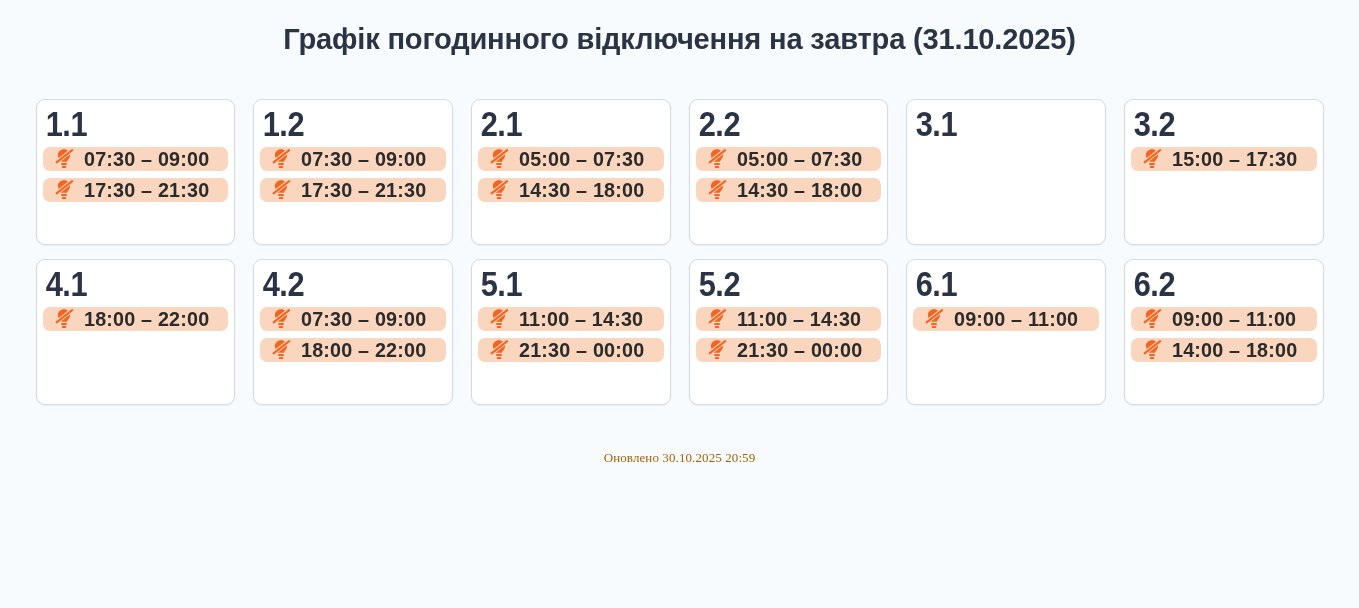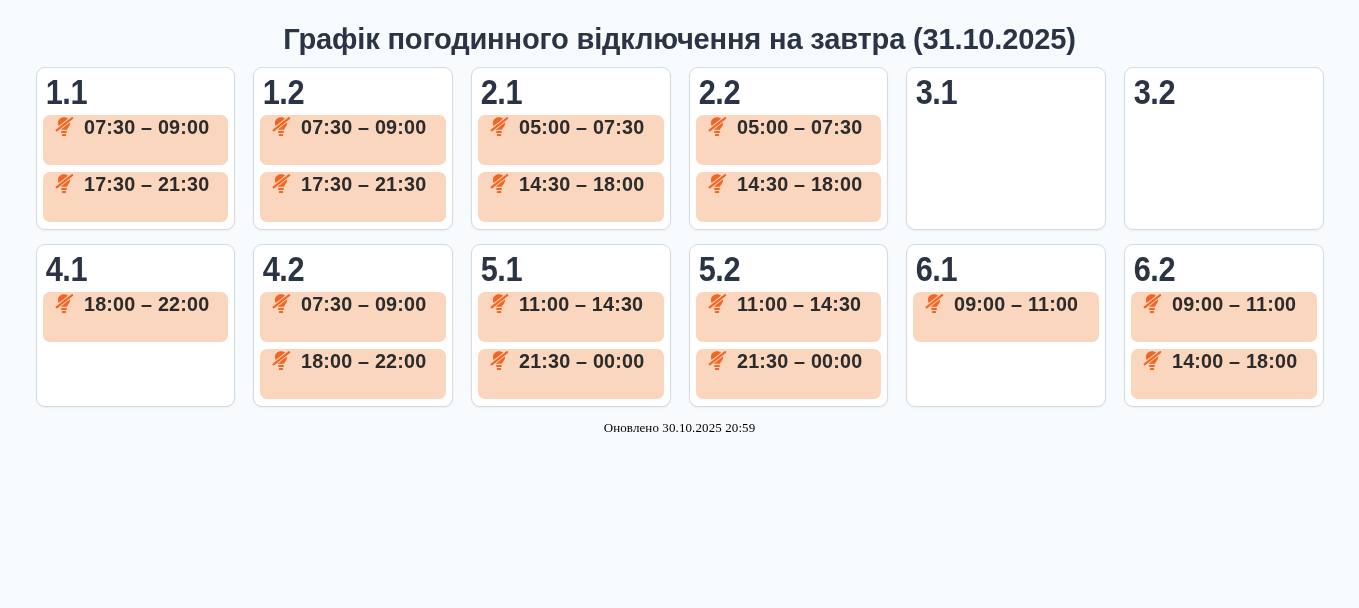--- a/index.html
+++ b/index.html
@@ -14,20 +14,21 @@
     overflow: hidden;
   }
 
   .page {
     width: 1359px;
     height: 608px;
     box-sizing: border-box;
     display: flex;
     flex-direction: column;
     align-items: center;
+    gap: 32px;
   }
 
   .page-title {
     margin: 0;
     padding: 22px 0 12px 0;
     font-family: "Liberation Sans Narrow", "Liberation Sans", sans-serif;
     font-size: 30px;
     font-weight: bold;
     color: #2b3445;
     letter-spacing: -0.2px;
@@ -71,21 +72,21 @@
 
   .slots {
     display: flex;
     flex-direction: column;
     gap: 7px;
   }
 
   .slot {
     background: #fbd6be;
     border-radius: 7px;
-    height: 50px;
+    height: 24px;
     display: flex;
     padding-left: 9px;
     box-sizing: border-box;
   }
 
   .slot-icon {
     width: 24px;
     height: 24px;
     flex: 0 0 24px;
     display: block;
@@ -106,21 +107,21 @@
     letter-spacing: 0.2px;
     white-space: nowrap;
     transform: scaleX(0.94);
     transform-origin: left center;
   }
 
   .footer {
     padding-top: 13px;
     font-family: "Liberation Serif", serif;
     font-size: 13px;
-    color: #000000;
+    color: #a16207;
     text-align: center;
     letter-spacing: 0.1px;
   }
 </style>
 </head>
 <body>
 
 <div class="page">
 
   <h1 class="page-title">Графік погодинного відключення на завтра (31.10.2025)</h1>
@@ -243,20 +244,32 @@
         </div>
       </div>
       <div class="card">
         <div class="card-label">3.1</div>
         <div class="slots">
         </div>
       </div>
       <div class="card">
         <div class="card-label">3.2</div>
         <div class="slots">
+          <div class="slot">
+            <span class="slot-icon">
+              <svg viewBox="0 0 24 24" fill="none">
+                <path d="M12 2.2c-3.5 0-6.1 2.6-6.1 5.9 0 2.2 1.1 3.6 2.1 4.8.6.7 1 1.2 1.1 1.9h5.8c.1-.7.5-1.2 1.1-1.9 1-1.2 2.1-2.6 2.1-4.8 0-3.3-2.6-5.9-6.1-5.9z" fill="#f26522"></path>
+                <rect x="9.1" y="16.1" width="5.8" height="2" rx="0.9" fill="#f26522"></rect>
+                <rect x="9.8" y="19.1" width="4.4" height="2" rx="0.9" fill="#f26522"></rect>
+                <line x1="20.6" y1="2.6" x2="4.2" y2="15.6" stroke="#fbd6be" stroke-width="4" stroke-linecap="round"></line>
+                <line x1="20.2" y1="3.1" x2="4.6" y2="15.3" stroke="#f26522" stroke-width="2.1" stroke-linecap="round"></line>
+              </svg>
+            </span>
+            <span class="slot-time">15:00 – 17:30</span>
+          </div>
         </div>
       </div>
       <div class="card">
         <div class="card-label">4.1</div>
         <div class="slots">
           <div class="slot">
             <span class="slot-icon">
               <svg viewBox="0 0 24 24" fill="none">
                 <path d="M12 2.2c-3.5 0-6.1 2.6-6.1 5.9 0 2.2 1.1 3.6 2.1 4.8.6.7 1 1.2 1.1 1.9h5.8c.1-.7.5-1.2 1.1-1.9 1-1.2 2.1-2.6 2.1-4.8 0-3.3-2.6-5.9-6.1-5.9z" fill="#f26522"></path>
                 <rect x="9.1" y="16.1" width="5.8" height="2" rx="0.9" fill="#f26522"></rect>

